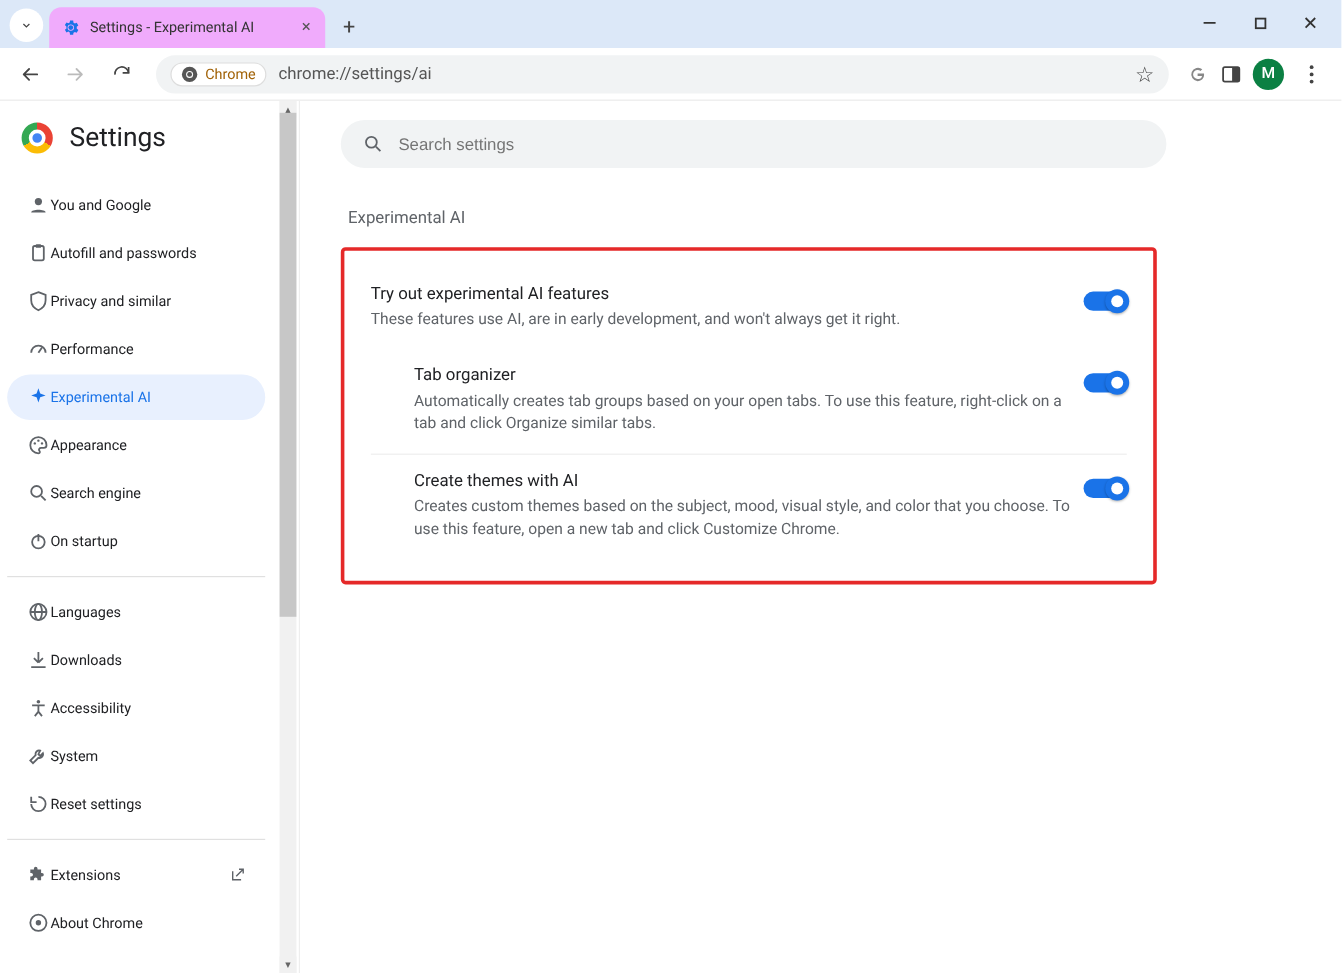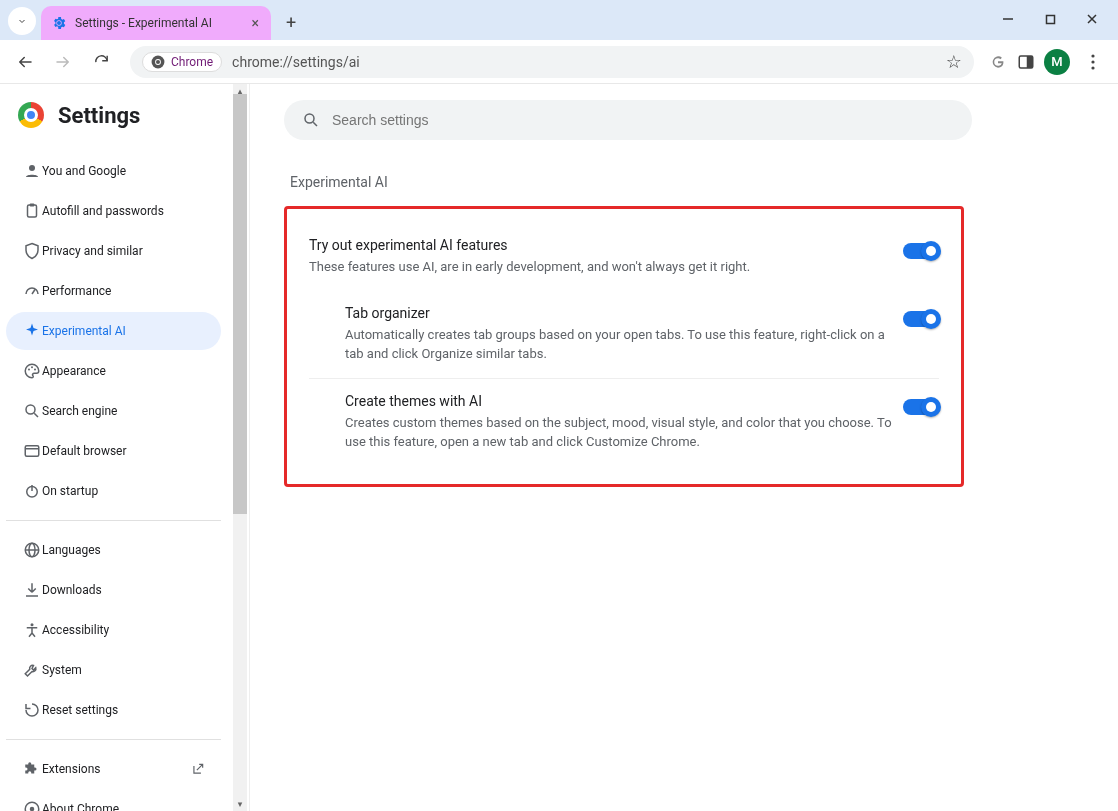--- a/index.html
+++ b/index.html
@@ -68,21 +68,21 @@
   }
   .tb-btn.disabled { color:#bbb; cursor:default;}
   .omnibox {
     flex:1; height:32px; background:#f1f3f4; border-radius:16px;
     display:flex; align-items:center; padding:0 12px; gap:10px;
     margin: 0 6px;
   }
   .omnibox .chip {
     display:flex; align-items:center; gap:6px; padding:2px 8px;
     border-radius:12px; background:#fff; border:1px solid #ddd;
-    font-size:12px; color:#701a75;
+    font-size:12px; color:#a16207;
   }
   .omnibox .url { color:#555; font-size:14px;}
   .avatar {
     width:26px; height:26px; border-radius:50%; background:#0b8043;
     color:#fff; display:flex; align-items:center; justify-content:center;
     font-size:13px; font-weight:500;
   }
   .star { color:#444; font-size:18px;}
   .gicon {width:20px; height:20px; display:flex; align-items:center; justify-content:center; color:#666;}
 
@@ -104,21 +104,21 @@
   }
   .chrome-logo {
     width:26px; height:26px; border-radius:50%;
     background: conic-gradient(#ea4335 0 120deg, #fbbc05 120deg 240deg, #34a853 240deg 360deg);
     position:relative;
   }
   .chrome-logo::after {
     content:''; position:absolute; inset:6px; background:#4285f4; border-radius:50%;
     border:3px solid #fff;
   }
-  .left-header h1 { font-size:22px; font-weight:700; color:#202124;}
+  .left-header h1 { font-size:22px; font-weight:400; color:#202124;}
   .side-scroll {
     flex:1;
     overflow-y: hidden;
     position: relative;
   }
   .scrollbar-fake {
     position:absolute; right:2px; top:0; width:14px; height:100%;
     background:#f1f1f1;
   }
   .scrollbar-thumb {
@@ -346,29 +346,20 @@
           <span>Appearance</span>
         </li>
         <li class="side-item">
           <span class="ic">
               <svg width="18" height="18" viewBox="0 0 24 24">
                 <circle cx="10" cy="10" r="6" fill="none" stroke="#5f6368" stroke-width="2"></circle>
                 <line x1="15" y1="15" x2="20" y2="20" stroke="#5f6368" stroke-width="2"></line>
               </svg>
             </span>
           <span>Search engine</span>
-        </li>
-        <li class="side-item">
-          <span class="ic">
-              <svg width="18" height="18" viewBox="0 0 24 24">
-                <rect x="3" y="5" width="18" height="14" rx="2" fill="none" stroke="#5f6368" stroke-width="2"></rect>
-                <line x1="3" y1="9" x2="21" y2="9" stroke="#5f6368" stroke-width="2"></line>
-              </svg>
-            </span>
-          <span>Default browser</span>
         </li>
         <li class="side-item">
           <span class="ic">
               <svg width="18" height="18" viewBox="0 0 24 24">
                 <circle cx="12" cy="13" r="7" fill="none" stroke="#5f6368" stroke-width="2"></circle>
                 <line x1="12" y1="4" x2="12" y2="12" stroke="#5f6368" stroke-width="2"></line>
               </svg>
             </span>
           <span>On startup</span>
         </li>

